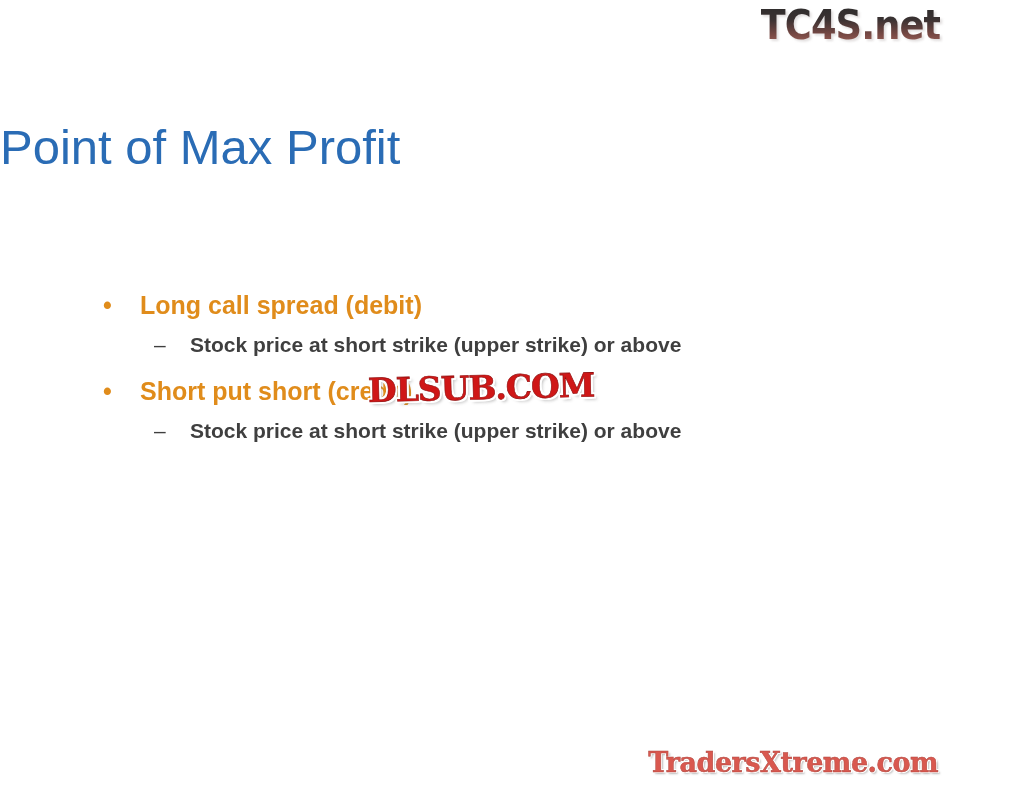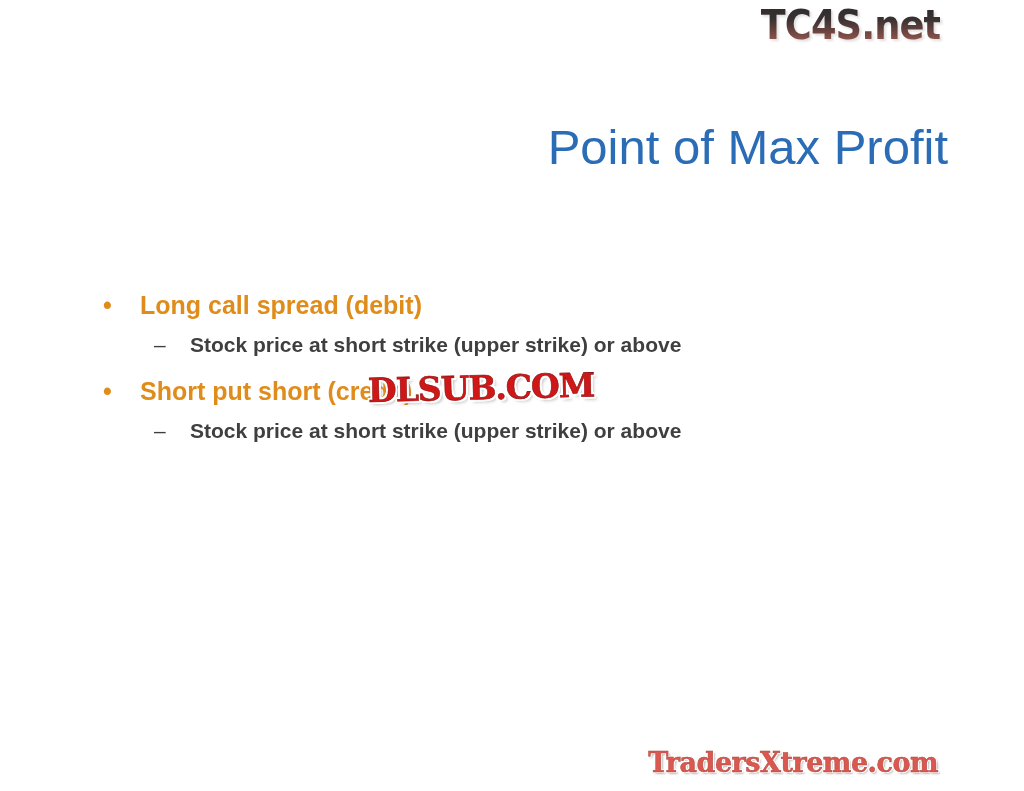--- a/index.html
+++ b/index.html
@@ -53,21 +53,21 @@
     white-space: nowrap;
     filter: blur(1px);
   }
 
   
   .slide-title {
     position: absolute;
     left: 0;
     right: 0;
     top: 118px;
-    text-align: right;
+    text-align: left;
     font-family: "Liberation Sans", sans-serif;
     font-weight: normal;
     font-size: 49px;
     line-height: 58px;
     color: #2a6cb5;
     letter-spacing: 0px;
   }
 
   
   .body-list {

